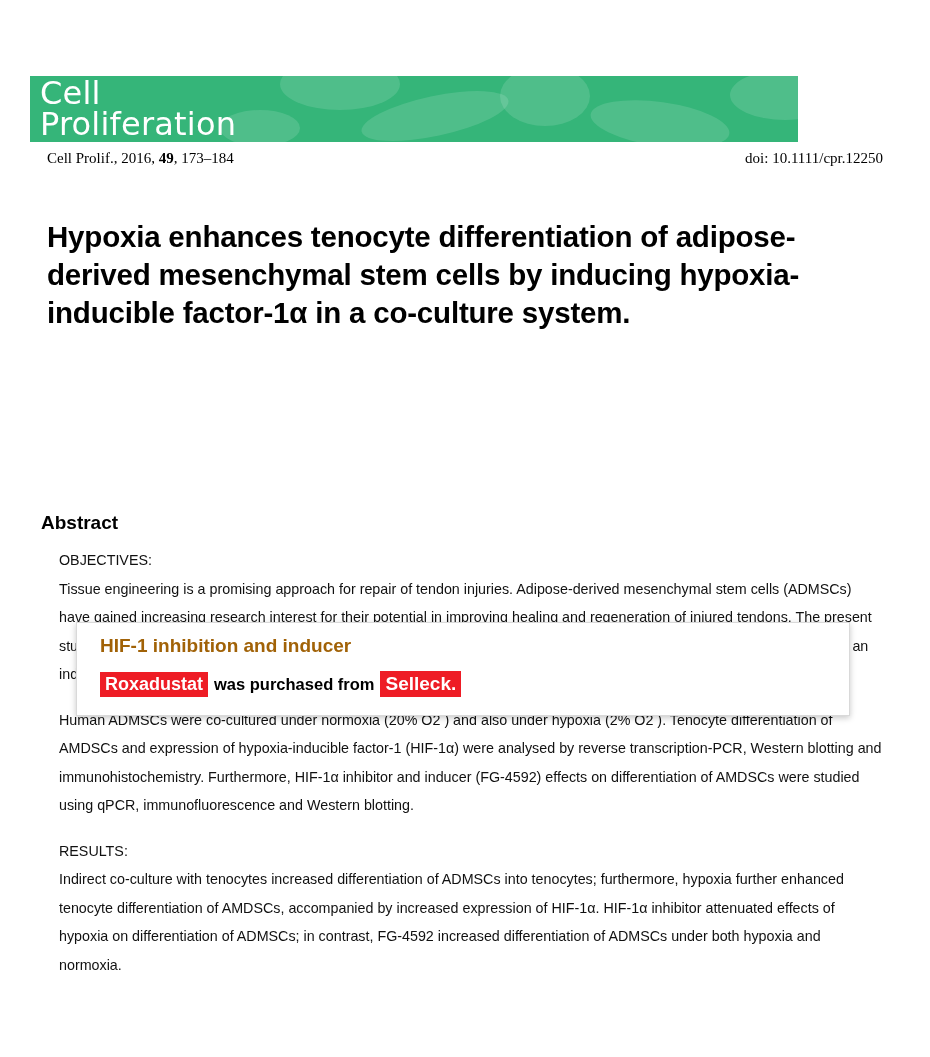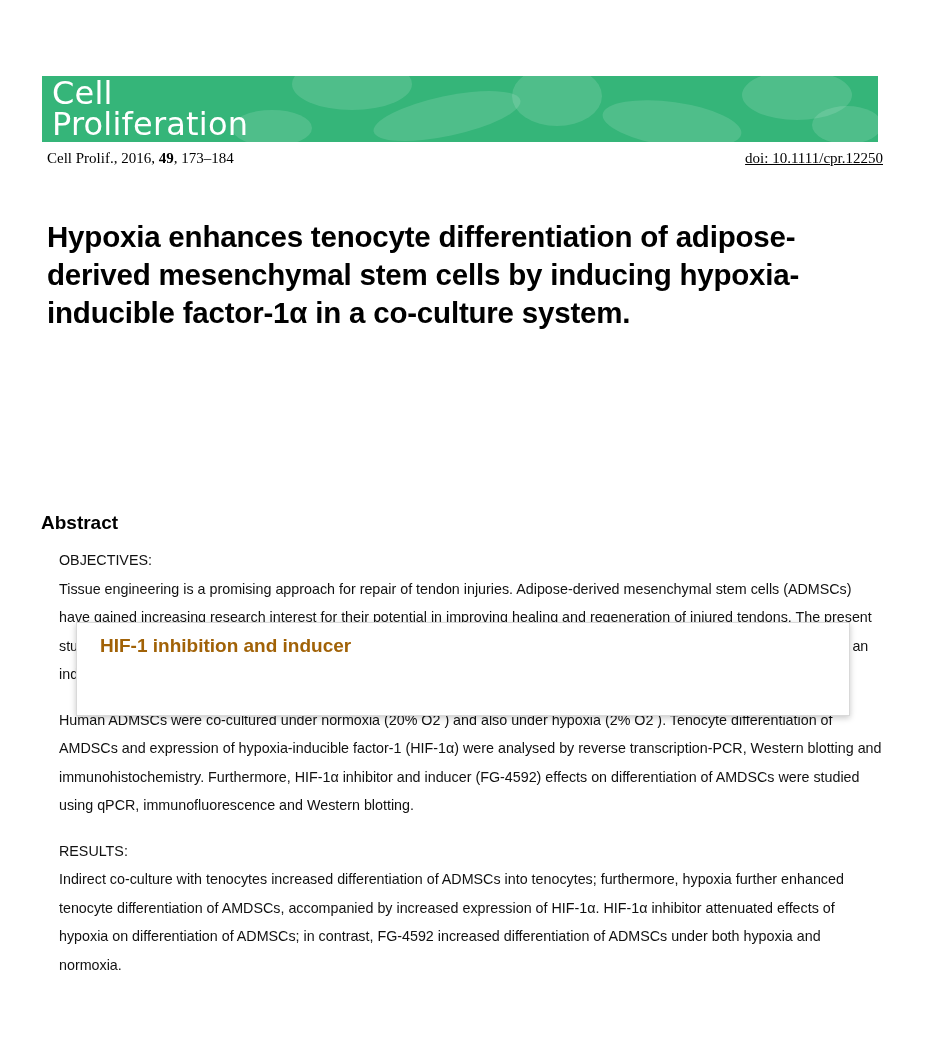--- a/index.html
+++ b/index.html
@@ -19,23 +19,23 @@
   .page {
     position: absolute;
     left: 0; top: 0;
     width: 930px;
     height: 1057px;
   }
 
   
   .banner {
     position: absolute;
-    left: 42px;
+    left: 30px;
     top: 76px;
-    width: 836px;
+    width: 768px;
     height: 66px;
     background: #35b579;
     overflow: hidden;
   }
   .banner .blob {
     position: absolute;
     background: rgba(255,255,255,0.13);
     border-radius: 50%;
   }
   .banner .b1 { left: 250px; top: -18px; width: 120px; height: 52px; }
@@ -73,21 +73,20 @@
     font-family: "Liberation Serif", serif;
     font-size: 15px;
   }
   .cite-left .ital { }
   .cite-left .bold { font-weight: bold; }
   .cite-right {
     position: absolute;
     right: 0; top: 0;
     font-family: "Liberation Serif", serif;
     font-size: 15px;
-    text-decoration: underline;
   }
 
   
   .doc-title {
     position: absolute;
     left: 47px;
     top: 218px;
     width: 790px;
     font-size: 29.5px;
     line-height: 38px;
@@ -205,15 +204,18 @@
   <div class="abstract-body">
     <p class="sec-label tight">OBJECTIVES:</p>
     <p>Tissue engineering is a promising approach for repair of tendon injuries. Adipose-derived mesenchymal stem cells (ADMSCs) have gained increasing research interest for their potential in improving healing and regeneration of injured tendons. The present study aimed to investigate effects of O2 tension and potential signalling pathways on AMDSC differentiation into tenocytes, in an indirect co-culture system.</p>
     <p>Human ADMSCs were co-cultured under normoxia (20% O2 ) and also under hypoxia (2% O2 ). Tenocyte differentiation of AMDSCs and expression of hypoxia-inducible factor-1 (HIF-1α) were analysed by reverse transcription-PCR, Western blotting and immunohistochemistry. Furthermore, HIF-1α inhibitor and inducer (FG-4592) effects on differentiation of AMDSCs were studied using qPCR, immunofluorescence and Western blotting.</p>
     <p class="sec-label tight">RESULTS:</p>
     <p>Indirect co-culture with tenocytes increased differentiation of ADMSCs into tenocytes; furthermore, hypoxia further enhanced tenocyte differentiation of AMDSCs, accompanied by increased expression of HIF-1α. HIF-1α inhibitor attenuated effects of hypoxia on differentiation of ADMSCs; in contrast, FG-4592 increased differentiation of ADMSCs under both hypoxia and normoxia.</p>
   </div>
 
   <div class="overlay">
     <div class="overlay-title">HIF-1 inhibition and inducer</div>
+    <div class="overlay-line">
+      <span class="hl hl-1">Roxadustat</span><span class="mid-text">was purchased from</span><span class="hl hl-2">Selleck.</span>
+    </div>
   </div>
 
 </div>
 
 </body></html>

